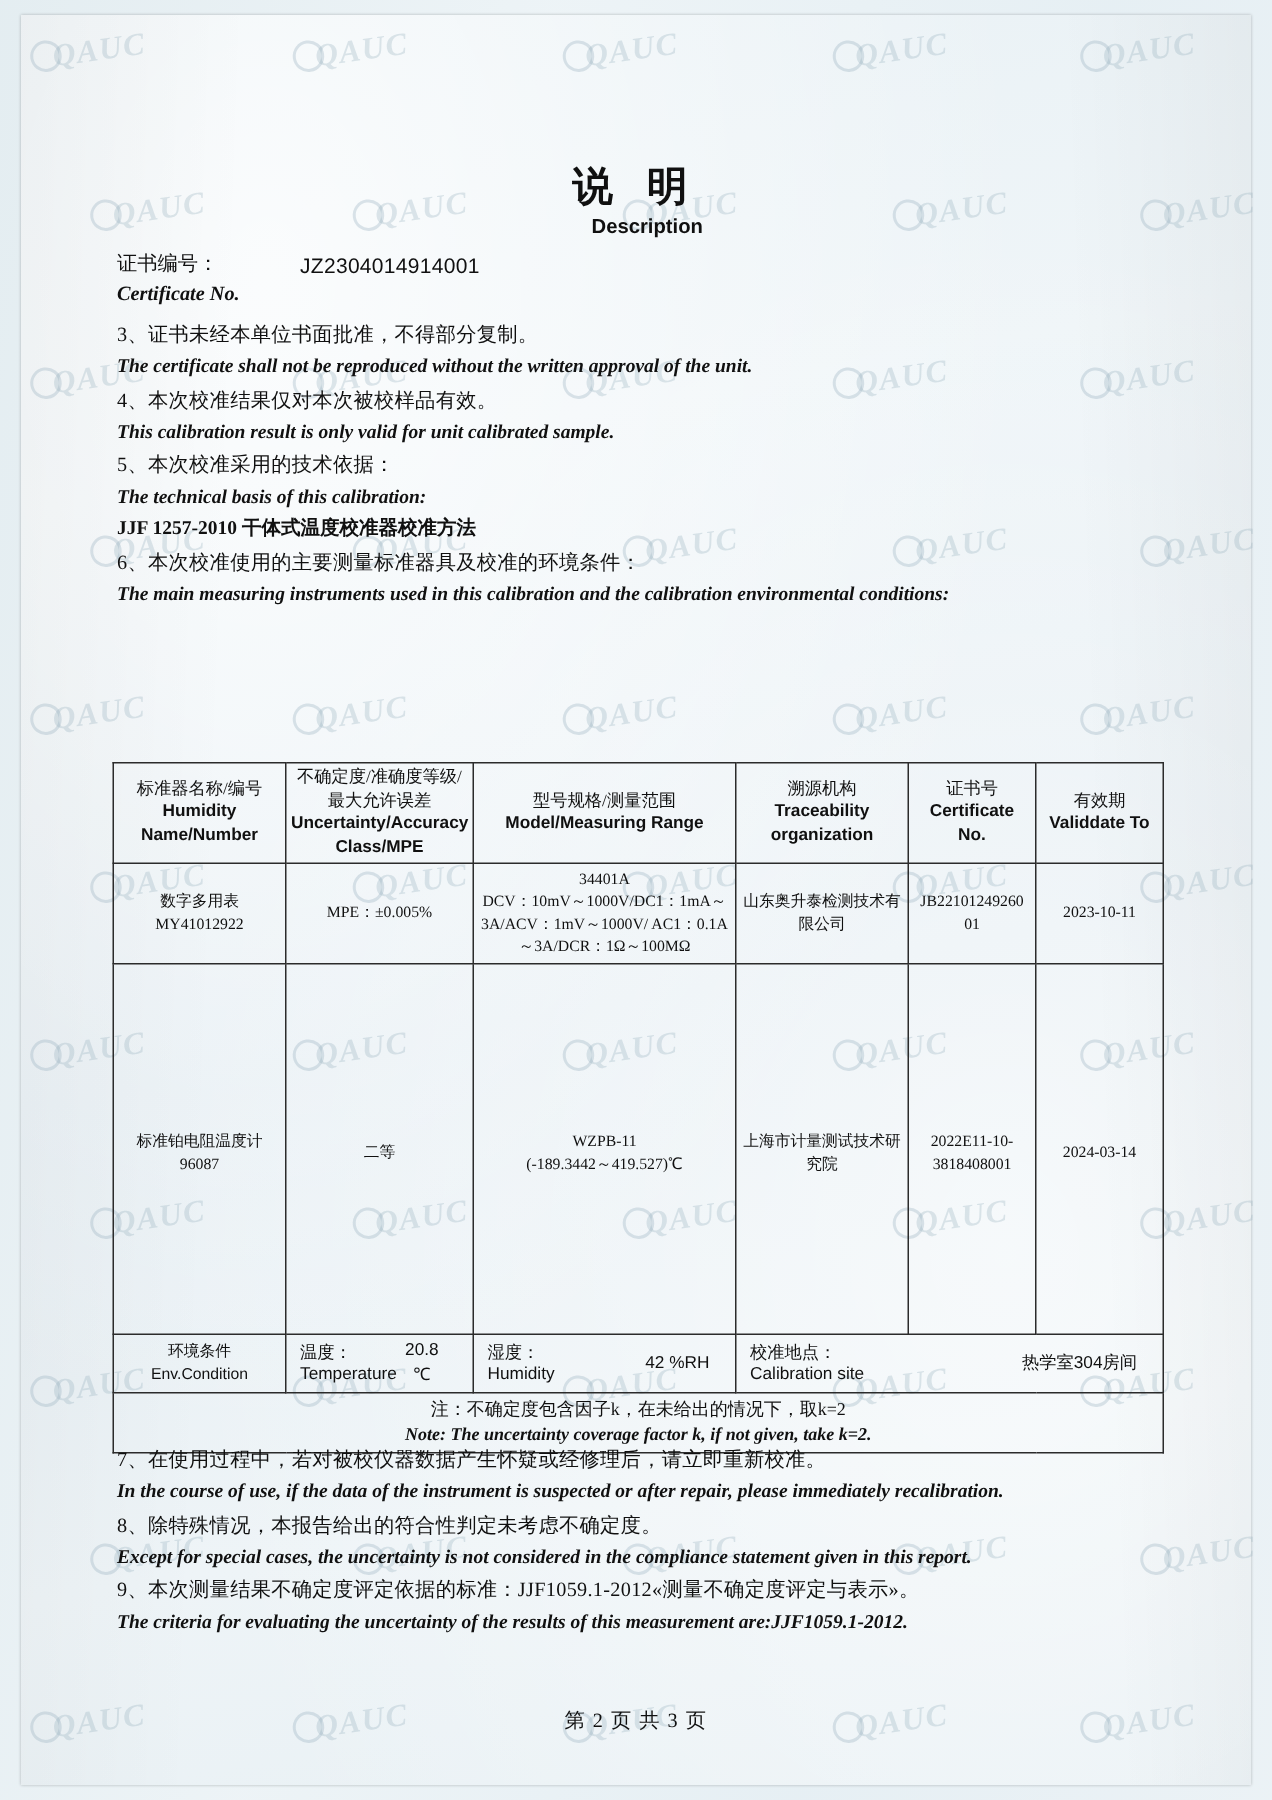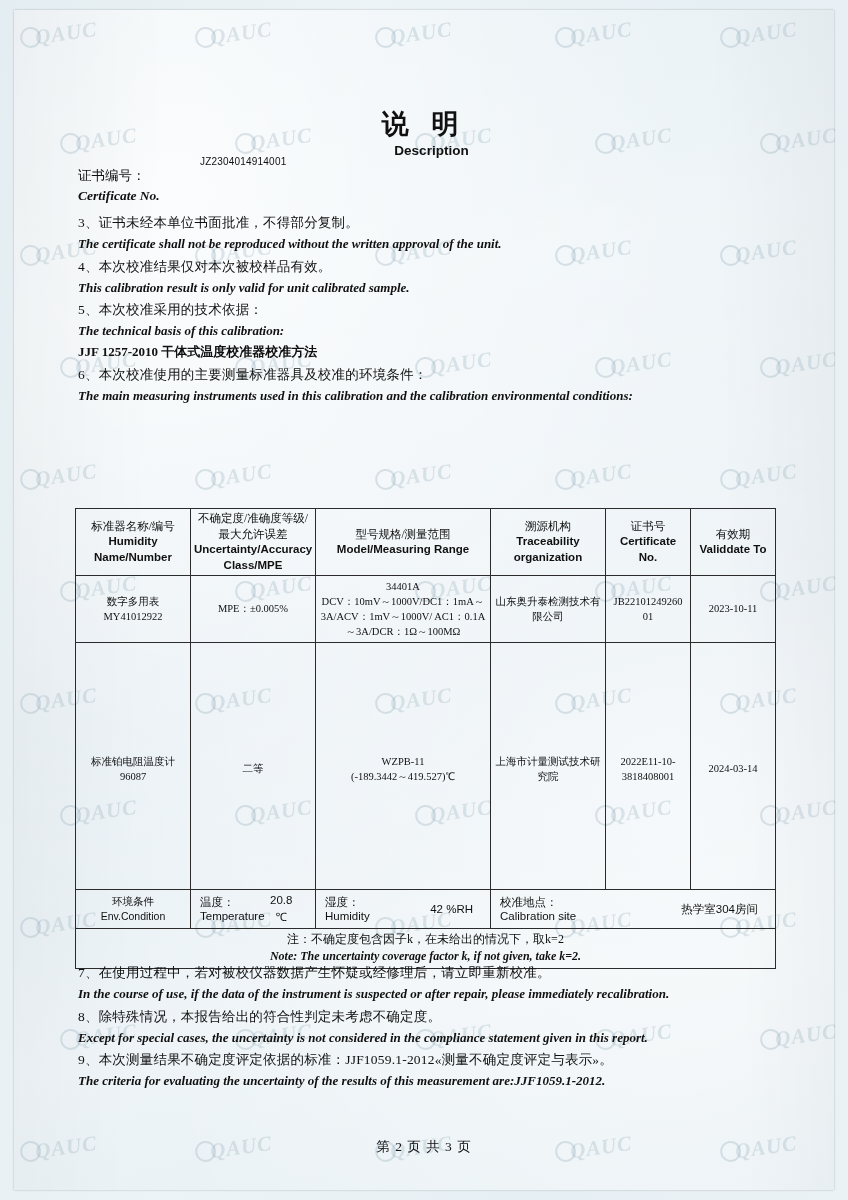--- a/index.html
+++ b/index.html
@@ -99,22 +99,22 @@
     left: 78px;
     top: 166px;
     font-size: 13.5px;
     line-height: 1.45;
   }
   .cert-block .cn { font-family: "Liberation Serif", serif; }
   .cert-block .en { font-style: italic; font-weight: bold; }
   .cert-no-value {
     position: absolute;
     left: 200px;
-    top: 156px;
-    font-size: 10px;
+    top: 169px;
+    font-size: 14px;
     font-family: "Liberation Sans", sans-serif;
     letter-spacing: 0.2px;
   }
 
   .clauses {
     position: absolute;
     left: 78px;
     top: 212px;
     width: 692px;
   }

